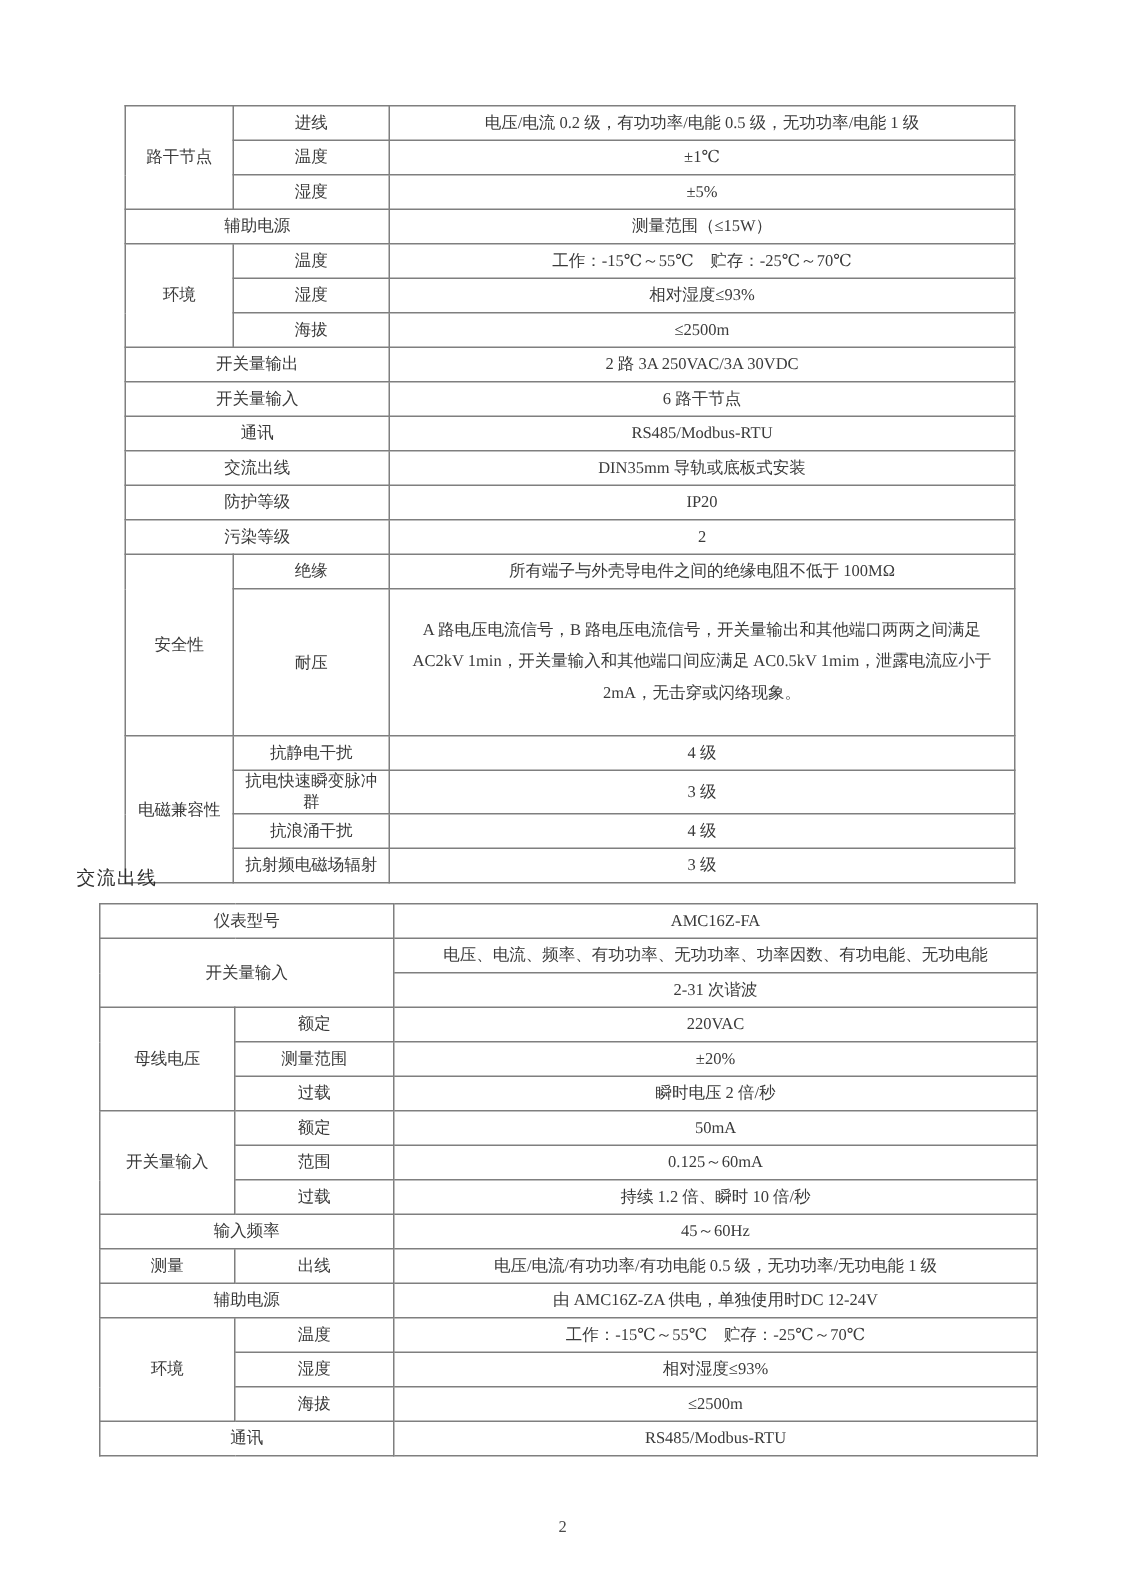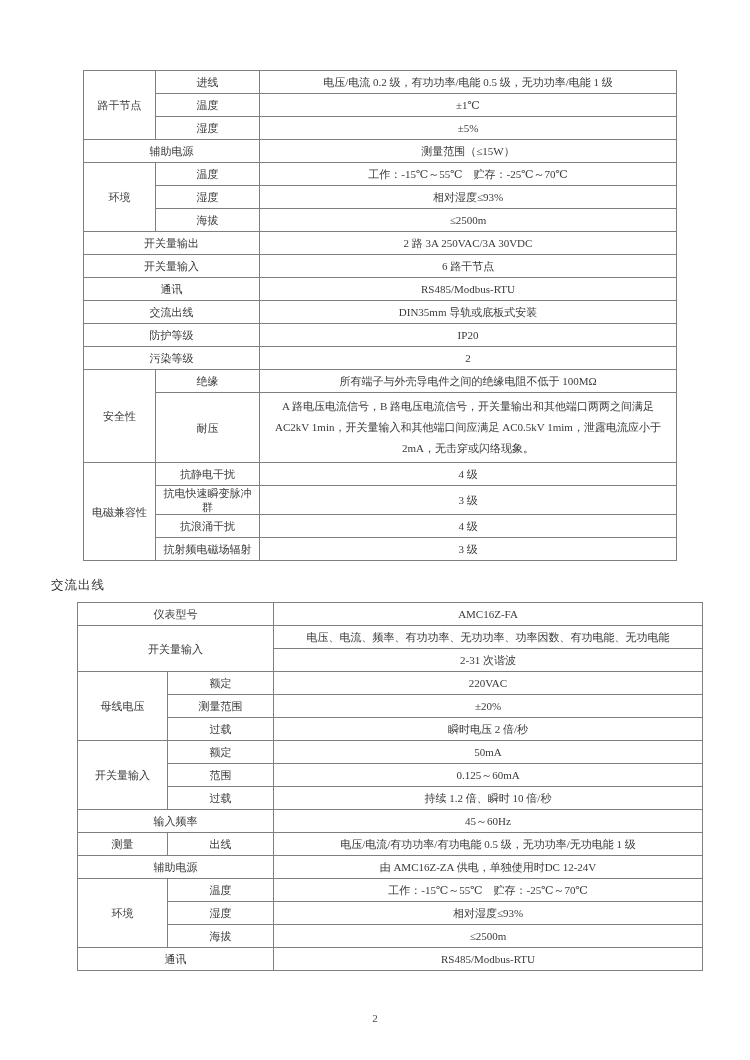--- a/index.html
+++ b/index.html
@@ -18,23 +18,23 @@
   .spec-table td{
     border:1px solid #7f7f7f;
     text-align:center;
     vertical-align:middle;
     padding:0 4px;
     line-height:14px;
     overflow:hidden;
   }
   .spec-table tr{height:23px;}
   .t1{left:83px;top:70px;width:594px;}
-  .t2{left:77px;top:602px;width:626px;}
+  .t2{left:66px;top:602px;width:626px;}
   tr.tall{height:68px;}
-  td.longtext{padding:3px 9px;line-height:21px;}
+  td.longtext{padding:17px 9px;line-height:21px;}
   .section-title{
     position:absolute;left:51px;top:577px;
     font-size:12.5px;color:#2f2f2f;line-height:16px;
     letter-spacing:1px;
   }
   .page-number{
     position:absolute;left:0;right:0;top:1012px;
     text-align:center;font-size:11px;color:#4a4a4a;
   }
 </style>

